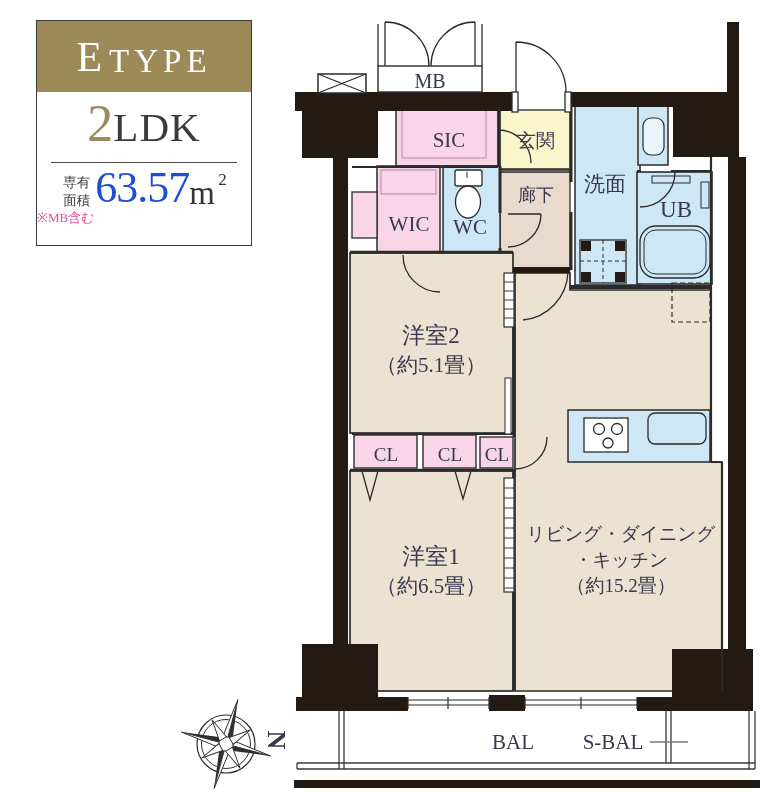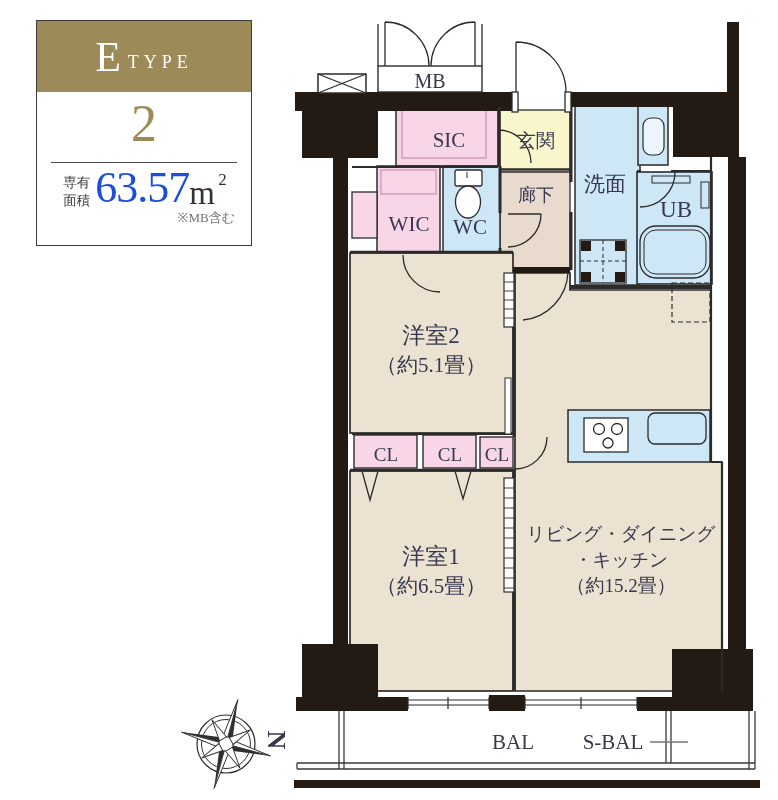--- a/index.html
+++ b/index.html
@@ -4,31 +4,31 @@
 <style>
   html,body{margin:0;padding:0;background:#ffffff;}
   .stage{position:relative;width:778px;height:800px;background:#fff;overflow:hidden;
          font-family:"Liberation Serif","DejaVu Serif",serif;}
   
   .info-panel{position:absolute;left:36px;top:20px;width:216px;height:226px;
               border:1.5px solid #3a3a3a;background:#fff;box-sizing:border-box;}
   .gold-header{background:#9c8a58;color:#fff;height:71px;display:flex;
                align-items:center;justify-content:center;}
   .type-letter{font-size:42px;letter-spacing:2px;line-height:1;}
-  .type-word{font-size:18px;letter-spacing:5px;line-height:1;margin:10px 0 0 5px;}
+  .type-word{font-size:33px;letter-spacing:5px;line-height:1;margin:10px 0 0 5px;}
   .layout-row{display:flex;justify-content:center;align-items:baseline;margin-top:6px;height:58px;}
   .layout-number{font-size:52px;color:#9c8a58;line-height:1;}
   .layout-letters{font-size:41px;color:#3b3b3b;letter-spacing:1px;line-height:1;}
   .divider{border-top:1.5px solid #4a4a4a;margin:6px 14px 0 14px;}
   .area-row{display:flex;align-items:flex-end;justify-content:center;margin-top:3px;}
   .area-label{font-size:13.5px;color:#403a38;line-height:1.35;text-align:center;margin-right:5px;}
   .area-value{font-size:44px;color:#1d4ed8;letter-spacing:-1px;line-height:1;}
   .area-unit{font-size:33px;color:#393331;line-height:1;position:relative;padding-right:10px;}
   .area-unit sup{font-size:17px;position:absolute;top:-6px;right:-2px;}
-  .area-note{font-size:13px;color:#737373;text-align:right;padding-right:16px;margin-top:-2px;}
+  .area-note{font-size:13px;color:#ec4899;text-align:left;padding-right:16px;margin-top:-2px;}
   
   svg.plan{position:absolute;left:0;top:0;font-family:"Liberation Serif","DejaVu Serif",serif;}
   svg text{fill:#37374f;}
   .wall{fill:#241a14;}
   .thin{stroke:#2b2b2b;fill:none;}
   .door{stroke:#2b2b2b;fill:none;stroke-width:1.3;}
   .fixture{stroke:#2b2b2b;fill:#ffffff;stroke-width:1.3;}
   .bal-line{stroke:#3a3a3a;stroke-width:1.3;fill:none;}
 </style>
 </head>
@@ -36,20 +36,21 @@
 
 <div class="stage">
 
   <div class="info-panel">
     <div class="gold-header">
       <span class="type-letter">E</span>
       <span class="type-word">TYPE</span>
     </div>
     <div class="layout-row">
       <span class="layout-number">2</span>
+      <span class="layout-letters">LDK</span>
     </div>
     <div class="divider"></div>
     <div class="area-row">
       <span class="area-label">
         <span>専有</span><br>
         <span>面積</span>
       </span>
       <span class="area-value">63.57</span>
       <span class="area-unit">
         <span>m</span><sup>2</sup>

